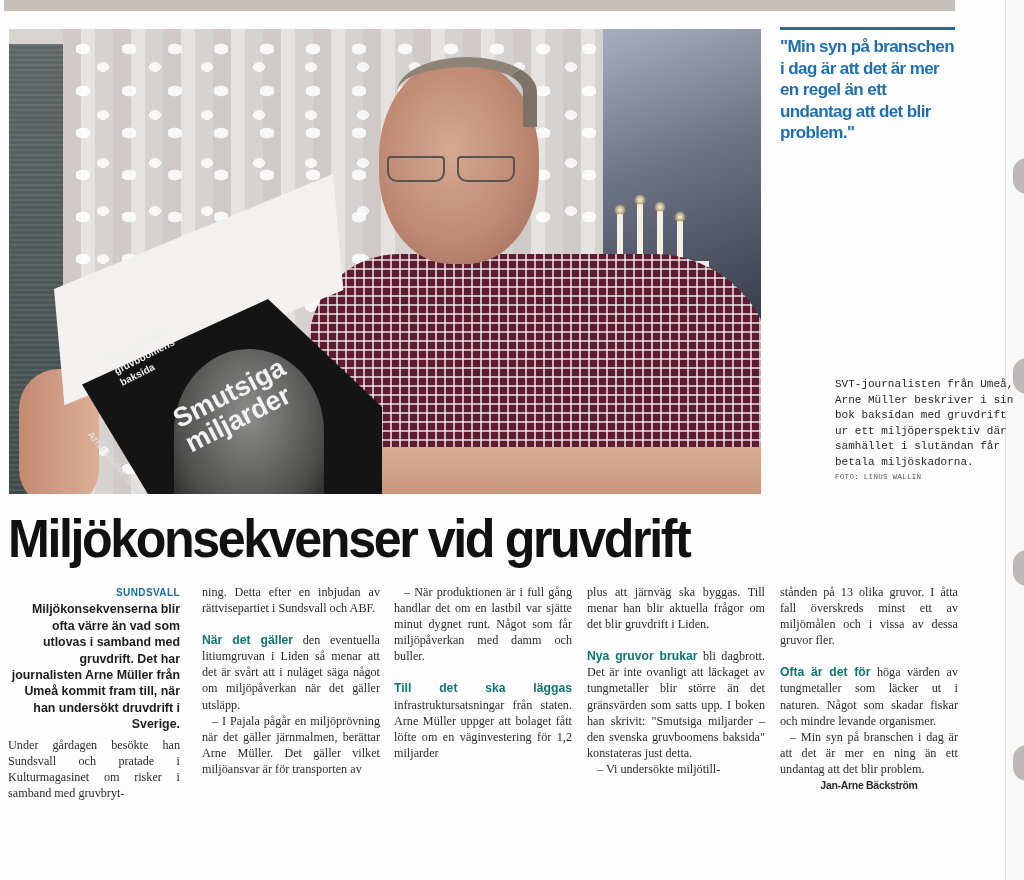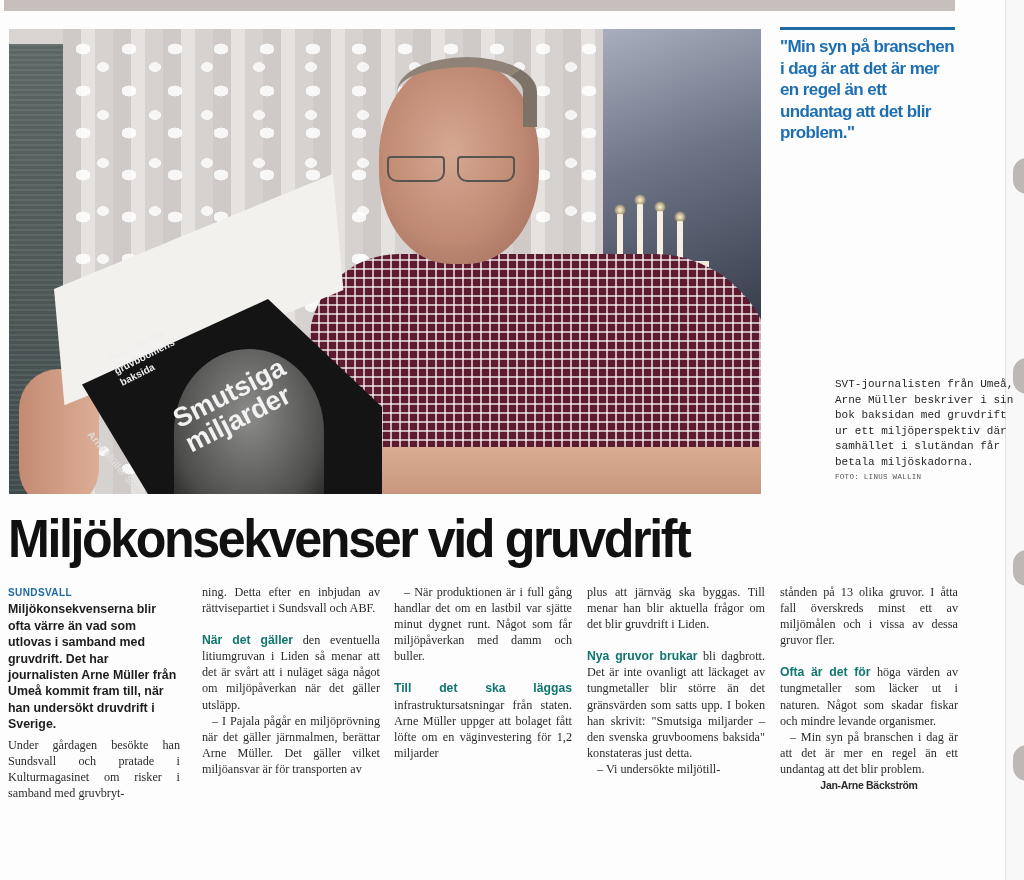--- a/index.html
+++ b/index.html
@@ -57,21 +57,21 @@
     .caption .credit { font-size: 7.5px; line-height: 14px; color: #555; letter-spacing: 0.3px; }
 
     
     .headline { position: absolute; left: 8px; top: 502px; width: 950px; font-family: "Liberation Sans", sans-serif; font-weight: bold; font-size: 54px; line-height: 72px; color: #111; letter-spacing: -2.6px; transform: scaleX(0.93); transform-origin: left top; white-space: nowrap; }
 
     
     .col { position: absolute; top: 584px; width: 178px; font-size: 12.2px; line-height: 16.1px; color: #2b2b2b; text-align: justify; }
     .col p { margin: 0; }
     .col .gap { height: 16px; }
     .col .indent { text-indent: 10px; }
-    .lead { font-family: "Liberation Sans", sans-serif; font-weight: bold; font-size: 12.4px; line-height: 16.4px; color: #1d1d1d; text-align: left; }
+    .lead { font-family: "Liberation Sans", sans-serif; font-weight: bold; font-size: 12.4px; line-height: 16.4px; color: #1d1d1d; text-align: right; }
     .dateline { color: #1f6aa3; font-size: 10px; letter-spacing: 0.4px; }
     .subhead { font-family: "Liberation Sans", sans-serif; font-weight: bold; color: #0f766e; }
     .byline { font-family: "Liberation Sans", sans-serif; font-weight: bold; font-size: 10.5px; text-align: center; margin-top: 1px; letter-spacing: -0.3px; }
   </style>
 </head>
 <body>
 
 <div class="top-bar"></div>
 <div class="right-gutter"></div>
 <div class="binder-hole" style="top:158px"></div>
@@ -146,15 +146,15 @@
   <p>plus att järnväg ska byggas. Till menar han blir aktuella frågor om det blir gruvdrift i Liden.</p>
   <div class="gap"></div>
   <p><span class="subhead">Nya gruvor brukar</span><span> bli dagbrott. Det är inte ovanligt att läckaget av tungmetaller blir större än det gränsvärden som satts upp. I boken han skrivit: "Smutsiga miljarder – den svenska gruvboomens baksida" konstateras just detta.</span></p>
   <p class="indent">– Vi undersökte miljötill-</p>
 </div>
 
 <div class="col" style="left:780px">
   <p>stånden på 13 olika gruvor. I åtta fall överskreds minst ett av miljömålen och i vissa av dessa gruvor fler.</p>
   <div class="gap"></div>
   <p><span class="subhead">Ofta är det för</span><span> höga värden av tungmetaller som läcker ut i naturen. Något som skadar fiskar och mindre levande organismer.</span></p>
-  <p class="indent">– Min syn på branschen i dag är att det är mer en regel än ett undantag att det blir problem.</p>
+  <p class="indent">– Min syn på branschen i dag är att det är mer en ning än ett undantag att det blir problem.</p>
   <p class="byline">Jan-Arne Bäckström</p>
 </div>
 
 </body></html>

